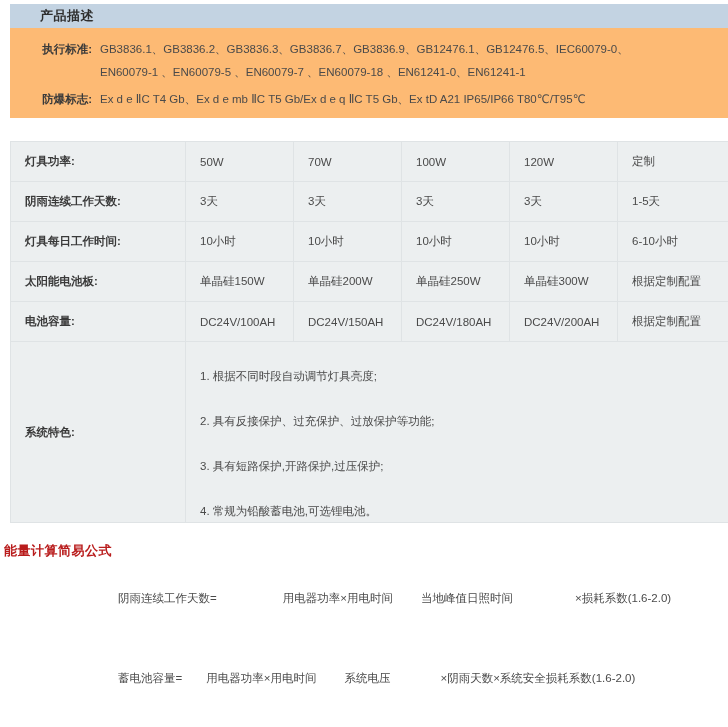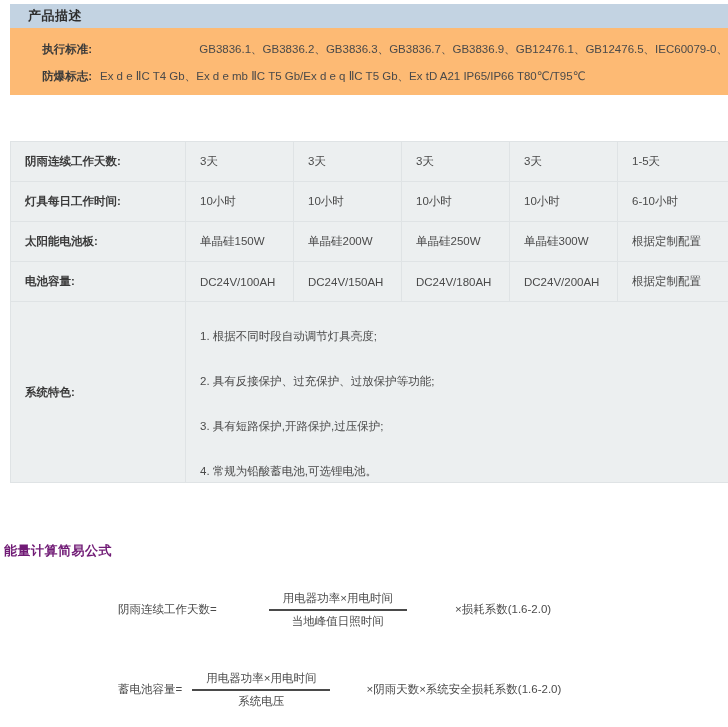--- a/index.html
+++ b/index.html
@@ -28,21 +28,21 @@
     width: 718px;
     height: 24px;
     background: #c3d3e2;
     display: flex;
     align-items: center;
   }
   .section-bar-title {
     font-size: 13px;
     font-weight: bold;
     color: #2e2e2e;
-    padding-left: 18px;
+    padding-left: 30px;
     letter-spacing: 0.5px;
   }
 
   
   .spec-block {
     position: absolute;
     left: 10px;
     top: 28px;
     width: 718px;
     background: #fdba74;
@@ -68,21 +68,20 @@
   }
   .spec-value {
     font-size: 11.5px;
     color: #4a4a4a;
     line-height: 22px;
     flex: 1;
   }
   .spec-value .contline {
     display: block;
     line-height: 23px;
-    text-align: right;
   }
 
   
   .spec-table {
     position: absolute;
     left: 10px;
     width: 718px;
     border-collapse: collapse;
     table-layout: fixed;
     background: #eceff0;
@@ -123,21 +122,21 @@
     margin-top: 24px;
   }
 
   
   .formula-title {
     position: absolute;
     left: 4px;
     top: 542px;
     font-size: 13px;
     font-weight: bold;
-    color: #701a75;
+    color: #b91c1c;
     letter-spacing: 0.5px;
   }
   .formula-block {
     position: absolute;
     width: 728px;
     display: flex;
     align-items: center;
     justify-content: flex-start;
     font-size: 11.5px;
     color: #4a4a4a;
@@ -145,21 +144,20 @@
   #formula-1 { top: 588px; padding-left: 118px; }
   #formula-2 { top: 668px; padding-left: 118px; }
 
   .formula-lhs {
     font-size: 11.5px;
     color: #4a4a4a;
     white-space: nowrap;
   }
   .fraction {
     display: inline-flex;
-    flex-direction: column;
     align-items: center;
     margin: 0 10px;
     vertical-align: middle;
     justify-content: space-between;
   }
   .fraction .numer,
   .fraction .denom {
     font-size: 11.5px;
     color: #4a4a4a;
     padding: 2px 14px;
@@ -190,33 +188,42 @@
   <div class="section-bar">
     <span class="section-bar-title">产品描述</span>
   </div>
 
   <div class="spec-block">
 
     <div class="spec-row">
       <div class="spec-label">执行标准:</div>
       <div class="spec-value">
         <span class="contline">GB3836.1、GB3836.2、GB3836.3、GB3836.7、GB3836.9、GB12476.1、GB12476.5、IEC60079-0、</span>
+        <span class="contline">EN60079-1 、EN60079-5 、EN60079-7 、EN60079-18 、EN61241-0、EN61241-1</span>
       </div>
     </div>
 
     <div class="spec-row">
       <div class="spec-label">防爆标志:</div>
       <div class="spec-value">Ex d e ⅡC T4 Gb、Ex d e mb ⅡC T5 Gb/Ex d e q ⅡC T5 Gb、Ex tD A21 IP65/IP66 T80℃/T95℃</div>
     </div>
 
   </div>
 
   <table class="spec-table" id="spec-table" style="top: 141px;">
     <tbody>
 
+      <tr>
+        <td class="rowlabel">灯具功率:</td>
+        <td class="datacell">50W</td>
+        <td class="datacell">70W</td>
+        <td class="datacell">100W</td>
+        <td class="datacell">120W</td>
+        <td class="lastcell">定制</td>
+      </tr>
 
       <tr>
         <td class="rowlabel">阴雨连续工作天数:</td>
         <td class="datacell">3天</td>
         <td class="datacell">3天</td>
         <td class="datacell">3天</td>
         <td class="datacell">3天</td>
         <td class="lastcell">1-5天</td>
       </tr>
 

